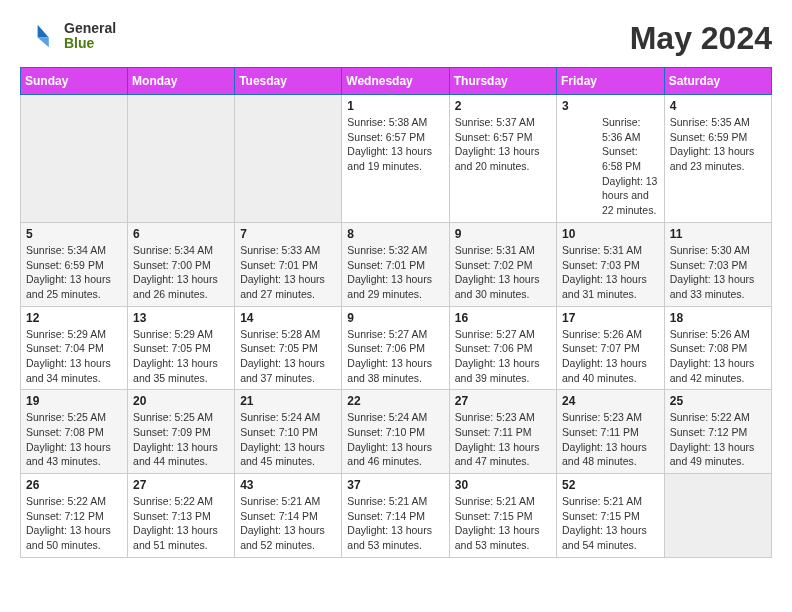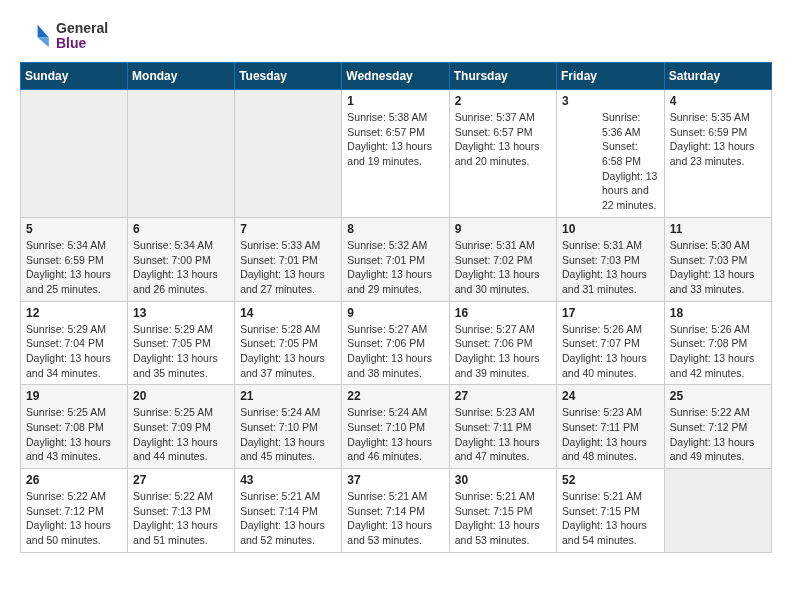--- a/index.html
+++ b/index.html
@@ -12,31 +12,31 @@
     }
     .header {
       display: flex;
       justify-content: space-between;
       align-items: flex-start;
       margin-bottom: 10px;
     }
     .logo {
       display: flex;
       align-items: center;
-      gap: 4px;
+      gap: 12px;
     }
     .logo-text {
       display: flex;
       flex-direction: column;
       font-size: 14px;
       font-weight: bold;
       line-height: 1.1;
     }
     .logo-text span:first-child { color: #333; }
-    .logo-text span:last-child { color: #701a75; }
+    .logo-text span:last-child { color: #4d7c0f; }
     .logo-icon {
       width: 32px;
       height: 32px;
     }
     .title-section {
       text-align: right;
     }
     .title-section h1 {
       font-size: 32px;
       font-weight: bold;
@@ -46,21 +46,21 @@
       font-size: 15px;
       color: #555;
       font-weight: normal;
     }
     .calendar {
       width: 100%;
       border-collapse: collapse;
       font-size: 11px;
     }
     .calendar thead tr th {
-      background: #0c4a6e;
+      background: #d946ef;
       color: #fff;
       padding: 6px 4px;
       text-align: left;
       font-size: 12px;
       font-weight: bold;
       border: 1px solid #1a6fc4;
     }
     .calendar tbody tr td {
       border: 1px solid #ccc;
       vertical-align: top;
@@ -98,20 +98,21 @@
     <svg class="logo-icon" viewBox="0 0 40 40">
       <polygon points="22,6 36,22 22,22" fill="#1a6fc4"></polygon>
       <polygon points="22,22 36,22 36,34" fill="#5ba3e0"></polygon>
     </svg>
     <div class="logo-text">
       <span>General</span>
       <span>Blue</span>
     </div>
   </div>
   <div class="title-section">
+    <h1>May 2024</h1>
   </div>
 </div>
 
 <table class="calendar">
   <thead>
     <tr>
       <th>Sunday</th>
       <th>Monday</th>
       <th>Tuesday</th>
       <th>Wednesday</th>

